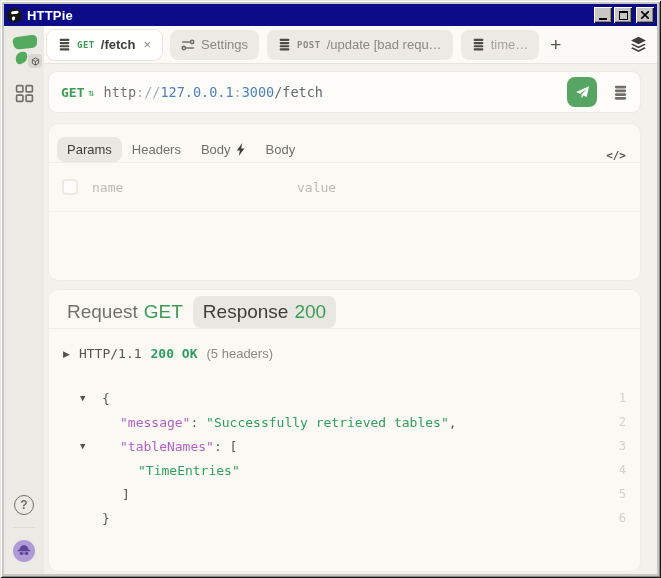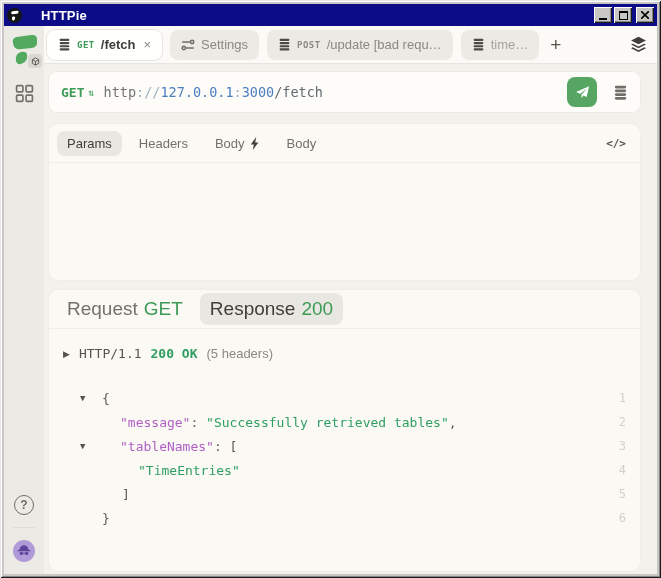--- a/index.html
+++ b/index.html
@@ -8,21 +8,21 @@
 
   .win {
     position:relative; width:661px; height:578px;
     background:#c8c7c3; padding:4px;
     box-shadow: inset 1px 1px 0 #e6e6e4, inset -1px -1px 0 #1a1a1a,
                 inset 2px 2px 0 #ffffff, inset -2px -2px 0 #868686;
   }
 
   
   .titlebar { height:22px; background:#0c0c87; display:flex; align-items:center;
-              padding:0 3px; gap:19px; }
+              padding:0 3px; gap:5px; }
   .title-icon { width:15px; height:15px; flex:none; }
   .title-text { color:#fff; font-weight:bold; font-size:13px; letter-spacing:.2px; }
   .winbtns { margin-left:auto; display:flex; align-items:center; }
   .winbtn { width:18px; height:16px; background:#c8c7c3; margin-left:2px;
             display:flex; align-items:center; justify-content:center;
             box-shadow: inset 1px 1px 0 #ffffff, inset -1px -1px 0 #1a1a1a,
                         inset -2px -2px 0 #868686; cursor:default; }
   .winbtn.close { margin-left:4px; }
   .glyph-min { width:8px; height:2px; background:#000; margin-top:8px; }
   .glyph-max { width:9px; height:9px; border:1px solid #000; border-top-width:2px; }
@@ -81,22 +81,22 @@
   .u-path { color:#5f6a72; }
   .send-btn { width:30px; height:30px; border-radius:8px; background:#57a563;
               display:flex; align-items:center; justify-content:center; cursor:pointer; }
   .urlrow .db-btn { width:28px; height:28px; display:flex; align-items:center;
                     justify-content:center; color:#6f6e69; cursor:pointer; }
 
   .panel { background:#faf9f4; border-radius:9px; box-shadow:0 0 0 1px #efede7; }
   .panel.params { height:156px; margin-top:12px; display:flex; flex-direction:column; }
   .panel.response { height:281px; margin-top:10px; }
 
-  .ptabs { display:flex; align-items:center; height:39px; flex:none;
-           padding:0 14px 0 8px; gap:7px; border-bottom:1px solid #efede8; }
+  .ptabs { display:flex; align-items:flex-end; height:39px; flex:none;
+           padding:0 14px 0 8px; border-bottom:1px solid #efede8; }
   .ptab { padding:5px 10px; border-radius:8px; font-size:13px; color:#72716b;
           display:flex; align-items:center; gap:5px; cursor:pointer; }
   .ptab.active { background:#e9e7e1; color:#3f3e3a; }
   .code-icon { margin-left:auto; font-family:"DejaVu Sans Mono", monospace;
                font-size:11px; font-weight:bold; color:#55544e; cursor:pointer; }
 
   .kvrow { display:flex; align-items:center; height:49px; flex:none;
            padding:0 13px; border-bottom:1px solid #f1efe9; }
   .checkbox { width:16px; height:16px; border:2px solid #eceae3; border-radius:4px;
               background:#fdfcfa; flex:none; cursor:pointer; }
@@ -279,20 +279,25 @@
               <span>Body</span>
               <svg width="10" height="13" viewBox="0 0 10 13" fill="#3f3e3a">
                 <path d="M6.2 0L.8 7.4h3.1L2.8 13l5.6-7.6H5.2z"></path>
               </svg>
             </div>
             <div class="ptab">
               <span>Body</span>
             </div>
             <span class="code-icon">&lt;/&gt;</span>
           </div>
+          <div class="kvrow">
+            <span class="checkbox"></span>
+            <span class="kv-name">name</span>
+            <span class="kv-value">value</span>
+          </div>
         </div>
 
         <div class="panel response">
           <div class="ptabs">
             <div class="rtab-group">
               <span>Request</span>
               <span class="rtab-accent">GET</span>
             </div>
             <div class="rtab-group active">
               <span>Response</span>

